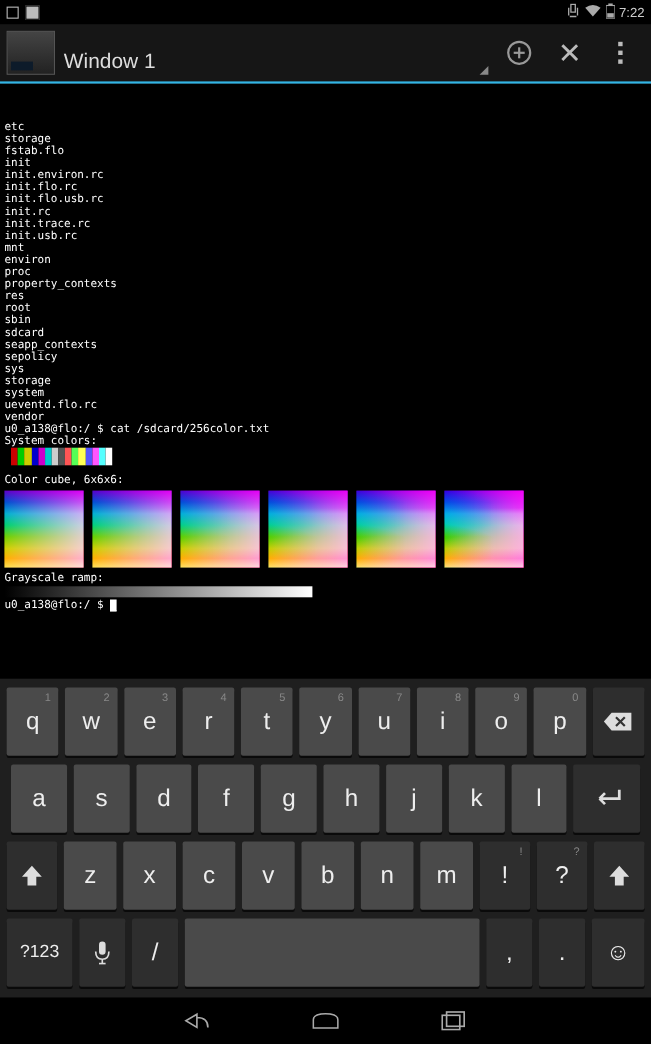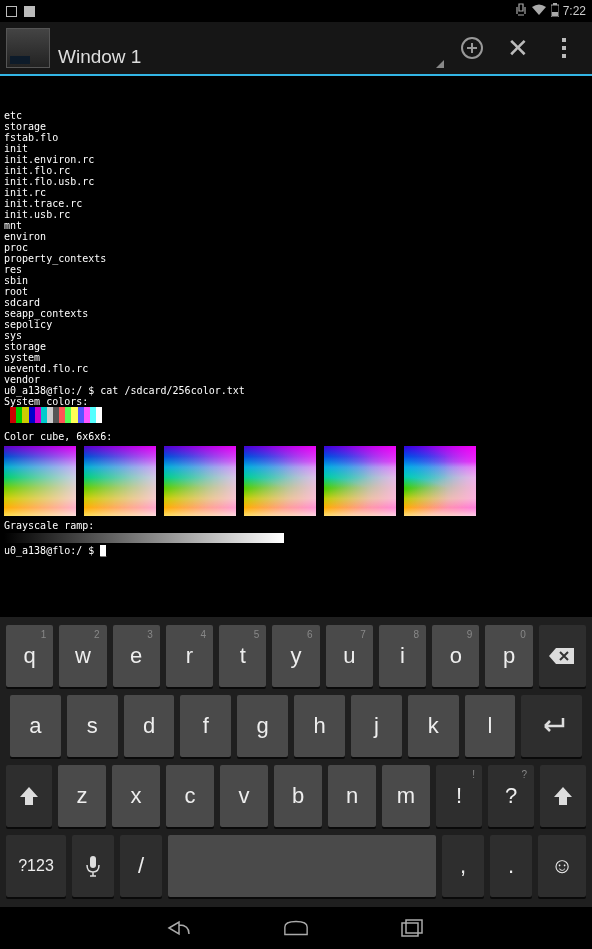--- a/index.html
+++ b/index.html
@@ -133,22 +133,22 @@
       <div class="term-line">init.flo.rc</div>
       <div class="term-line">init.flo.usb.rc</div>
       <div class="term-line">init.rc</div>
       <div class="term-line">init.trace.rc</div>
       <div class="term-line">init.usb.rc</div>
       <div class="term-line">mnt</div>
       <div class="term-line">environ</div>
       <div class="term-line">proc</div>
       <div class="term-line">property_contexts</div>
       <div class="term-line">res</div>
+      <div class="term-line">root</div>
       <div class="term-line">sbin</div>
-      <div class="term-line">root</div>
       <div class="term-line">sdcard</div>
       <div class="term-line">seapp_contexts</div>
       <div class="term-line">sepolicy</div>
       <div class="term-line">sys</div>
       <div class="term-line">storage</div>
       <div class="term-line">system</div>
       <div class="term-line">ueventd.flo.rc</div>
       <div class="term-line">vendor</div>
     </div>
   <div class="term-line">u0_a138@flo:/ $ cat /sdcard/256color.txt</div>

